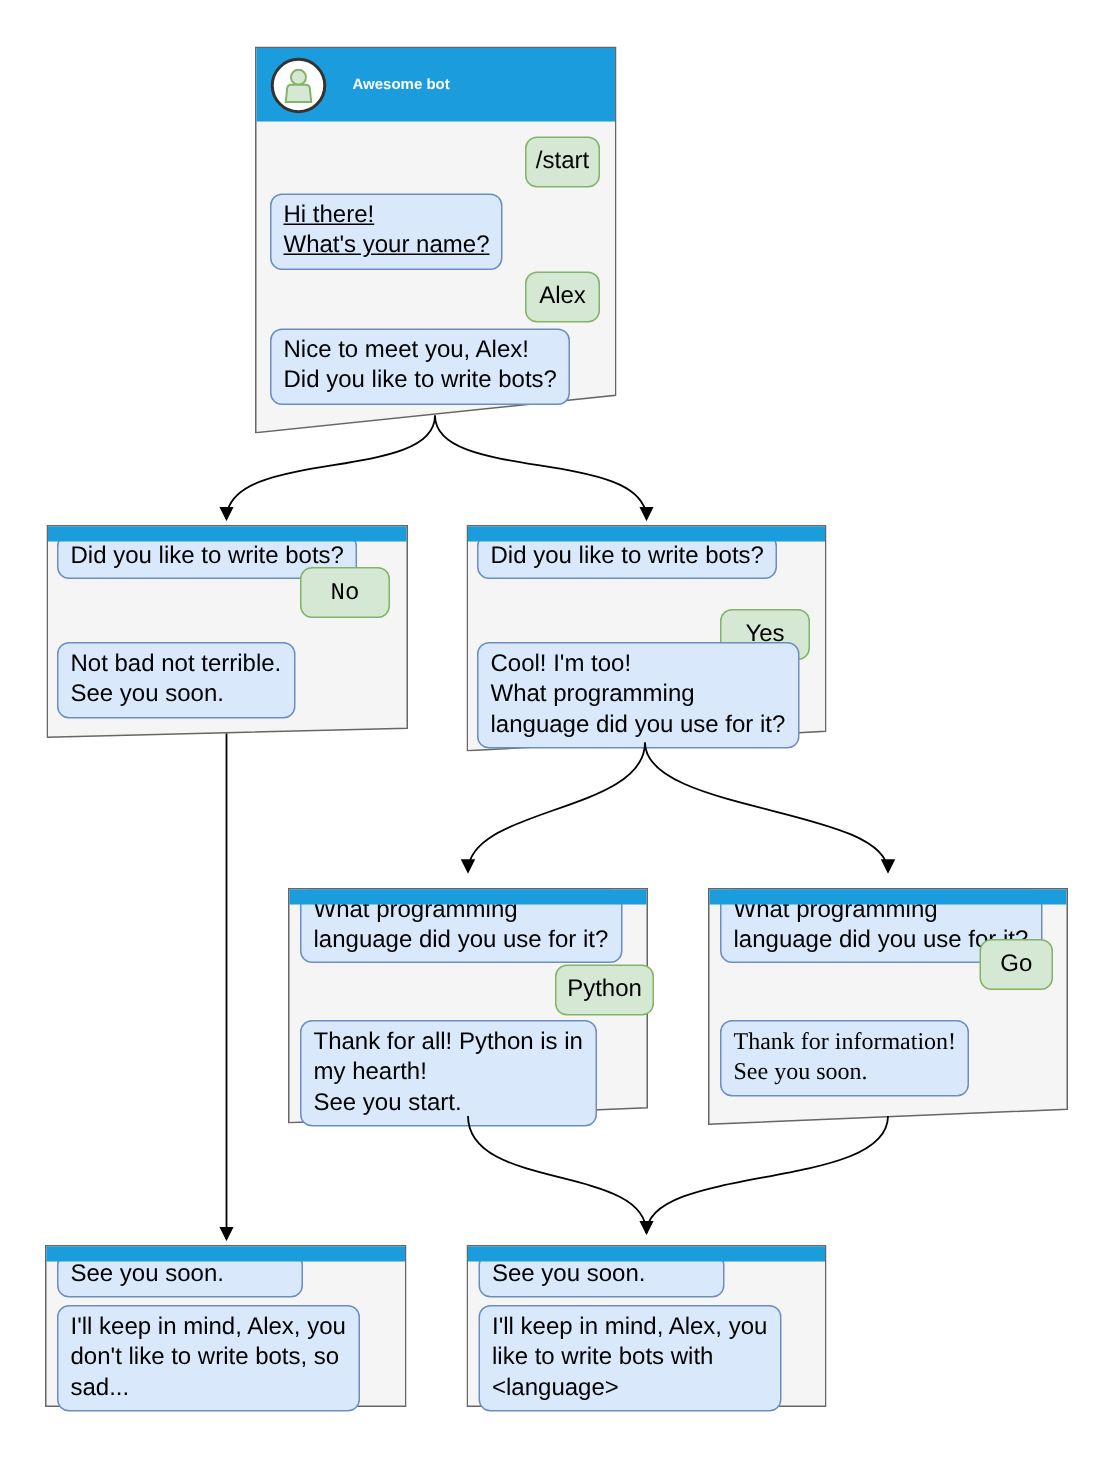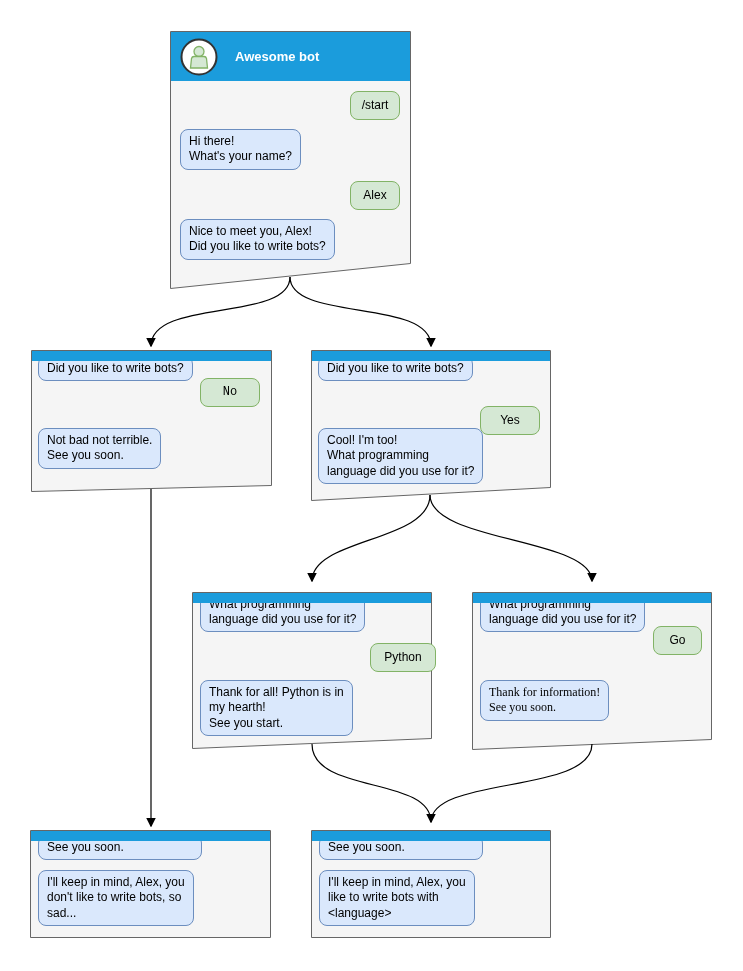--- a/index.html
+++ b/index.html
@@ -10,24 +10,24 @@
   .chat-node{position:absolute;}
   .frame{position:absolute;left:0;top:0;z-index:1;}
   .frame polygon{fill:var(--box-fill,#F5F5F5);stroke:var(--box-stroke,#666);stroke-width:1;}
   .header{
     position:absolute;left:1px;right:1px;top:1px;z-index:3;
     background:var(--header-blue,#1B9CDC);
     display:flex;align-items:center;
   }
   .header.big{height:49px;}
   .header.slim{height:10px;}
-  .title{color:var(--title-color,#fff);font-weight:bold;font-size:13px;margin-left:17px;}
+  .title{color:var(--title-color,#fff);font-weight:bold;font-size:10px;margin-left:17px;}
   .avatar{margin-left:9px;flex:0 0 auto;}
   .bubble{
-    position:absolute;z-index:2;font-size:12px;line-height:1.28;
+    position:absolute;z-index:2;font-size:16px;line-height:1.28;
     border-radius:8px;white-space:pre-line;box-sizing:border-box;
   }
   .bubble.bot{
     background:var(--bot-bubble-fill,#DAE8FC);
     border:1px solid var(--bot-bubble-stroke,#6C8EBF);
     padding:4px 8px;width:max-content;
   }
   .bubble.bot.two-line-tucked{padding:3px 8px;}
   .bubble.user{
     background:var(--user-bubble-fill,#D5E8D4);
@@ -48,21 +48,21 @@
     </svg>
     <div class="header big">
       <svg class="avatar" width="38" height="38" viewBox="0 0 38 38">
         <circle cx="19" cy="19" r="17.5" fill="#ffffff" stroke="#333333" stroke-width="2"></circle>
         <circle cx="19" cy="13.5" r="5" fill="#D5E8D4" stroke="#82B366" stroke-width="1.3"></circle>
         <path d="M10.5 30 L11.5 20.5 Q12 18.5 14 18.5 L24 18.5 Q26 18.5 26.5 20.5 L27.5 30 Z" fill="#D5E8D4" stroke="#82B366" stroke-width="1.3"></path>
       </svg>
       <span class="title">Awesome bot</span>
     </div>
     <div class="bubble user" style="left:180px;top:60px;width:50px;">/start</div>
-    <div class="bubble bot" style="left:10px;top:98px;">Hi there!
+    <div class="bubble bot" style="left:10px;top:98px;text-decoration:underline;">Hi there!
 What's your name?</div>
     <div class="bubble user" style="left:180px;top:150px;width:50px;">Alex</div>
     <div class="bubble bot" style="left:10px;top:188px;">Nice to meet you, Alex!
 Did you like to write bots?</div>
   </div>
 
   <div class="chat-node" style="left:31px;top:350px;width:241px;height:142px;">
     <svg class="frame" width="241" height="142">
       <polygon points="0.5,0.5 240.5,0.5 240.5,135.5 0.5,141.5"></polygon>
     </svg>

